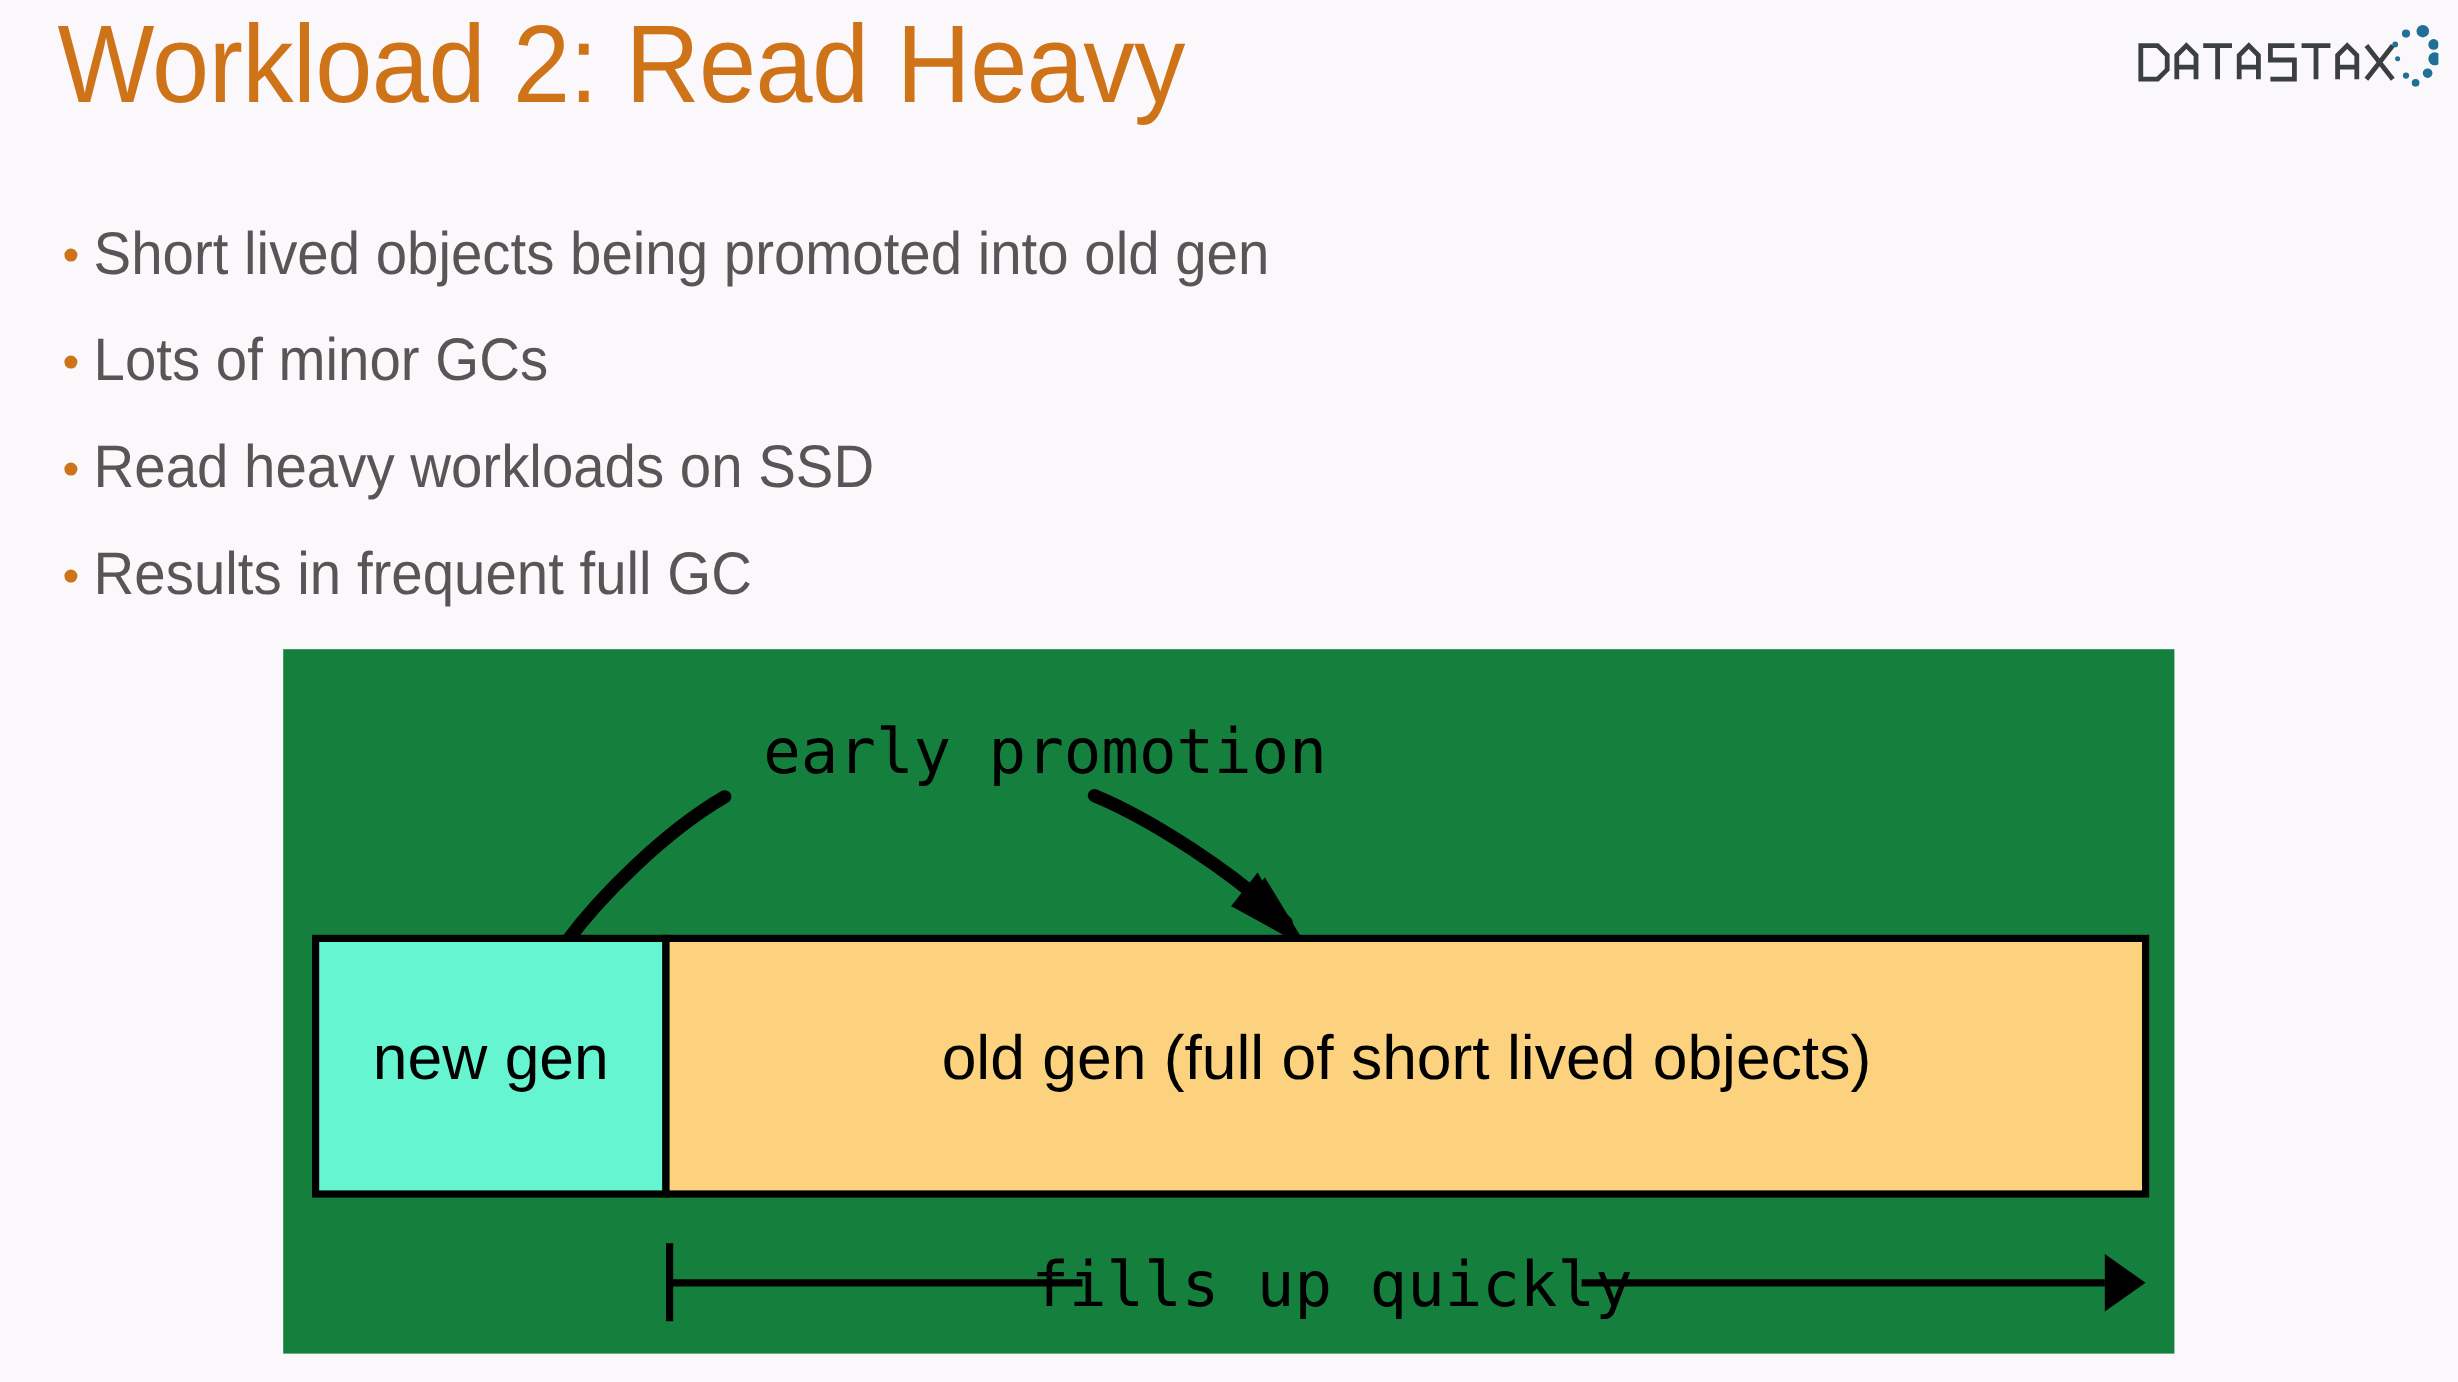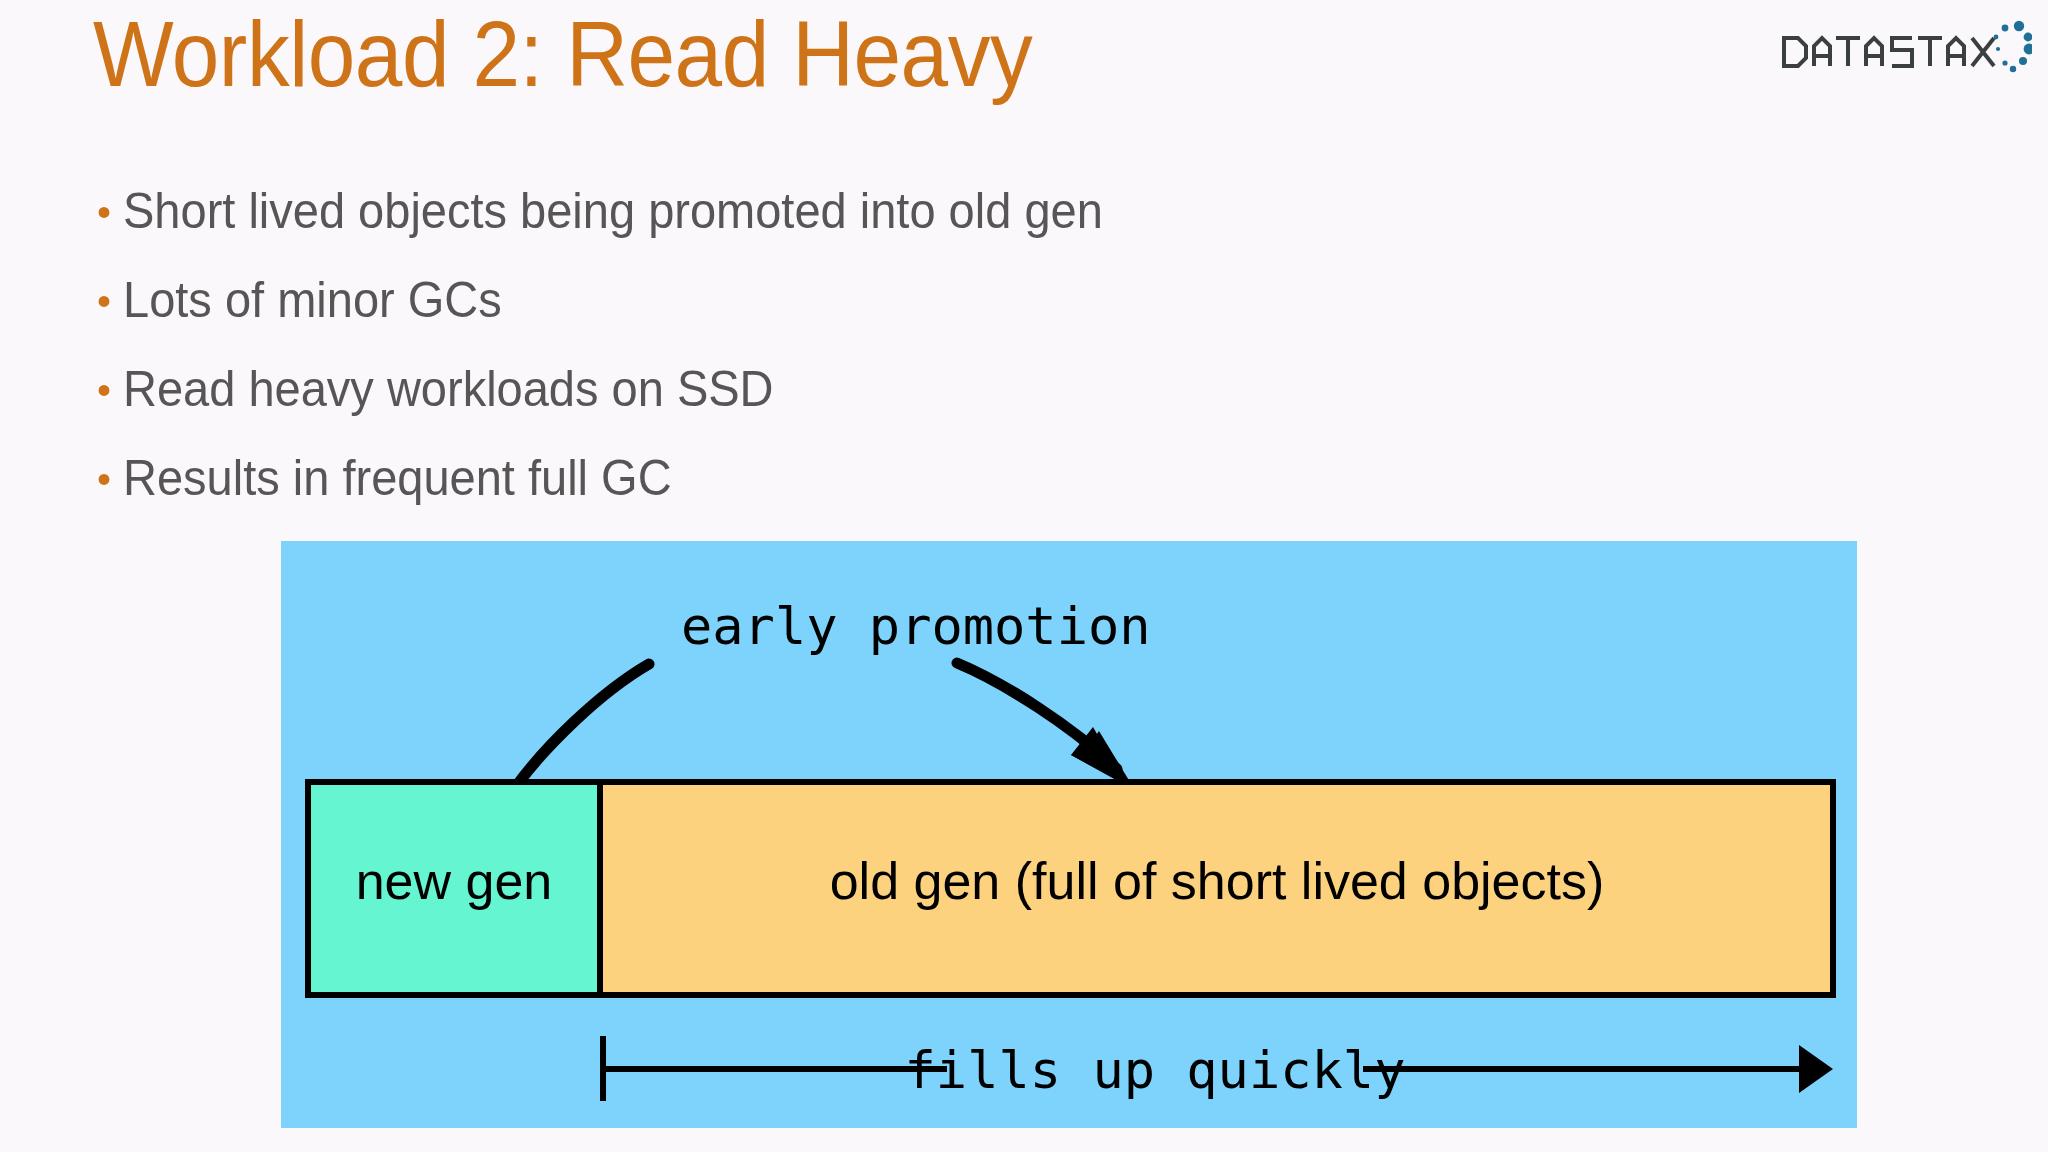--- a/index.html
+++ b/index.html
@@ -100,21 +100,21 @@
   }
   .box-label {
     font-family: "Liberation Sans", sans-serif;
     font-size: 52px;
     fill: #000000;
   }
 </style>
 </head>
 <body style="background: rgb(250, 248, 250);">
 
-<div id="slide" style="background: rgb(250, 248, 250); margin-left: 45px;">
+<div id="slide" style="background: rgb(250, 248, 250);">
 
   <div id="title" style="color: rgb(207, 115, 25);">Workload 2: Read Heavy</div>
 
   <div id="logo">
     <svg width="256" height="64" viewBox="0 0 256 64" xmlns="http://www.w3.org/2000/svg">
       <g fill="none" stroke="#3b3f42" stroke-width="4">
 
         <path d="M8 22 L8 50 L22 50 L30 42 L30 30 L22 22 Z" stroke="#3b3f42"></path>
 
         <path d="M38 50 L38 30 L46 22 L54 30 L54 50 M38 40 L54 40" stroke="#3b3f42"></path>
@@ -157,21 +157,21 @@
     <div class="bullet-row">
       <span class="bullet-dot" style="color: rgb(207, 115, 25);">•</span>
       <span class="bullet-text" style="color: rgb(88, 85, 87);">Read heavy workloads on SSD</span>
     </div>
     <div class="bullet-row">
       <span class="bullet-dot" style="color: rgb(207, 115, 25);">•</span>
       <span class="bullet-text" style="color: rgb(88, 85, 87);">Results in frequent full GC</span>
     </div>
   </div>
 
-  <div id="diagram-panel" style="background: #7dd3fc; text-align: center;">
+  <div id="diagram-panel" style="background: #15803d; text-align: center;">
     <svg id="diagram-svg" width="1576" height="587" viewBox="0 0 1576 587" xmlns="http://www.w3.org/2000/svg">
 
       <text id="label-early-promotion" class="mono-label" x="400" y="103" text-anchor="start">early promotion</text>
 
       <path d="M 236 244 C 264 206 318 152 368 123" fill="none" stroke="#000000" stroke-width="11" stroke-linecap="round"></path>
 
       <path d="M 676 122 C 724 142 792 186 836 228" fill="none" stroke="#000000" stroke-width="11" stroke-linecap="round"></path>
       <polygon points="838,240 790,214 808,204 818,190 849,241" fill="#000000"></polygon>
       <polygon points="790,214 846,245 812,186" fill="#000000"></polygon>
 

